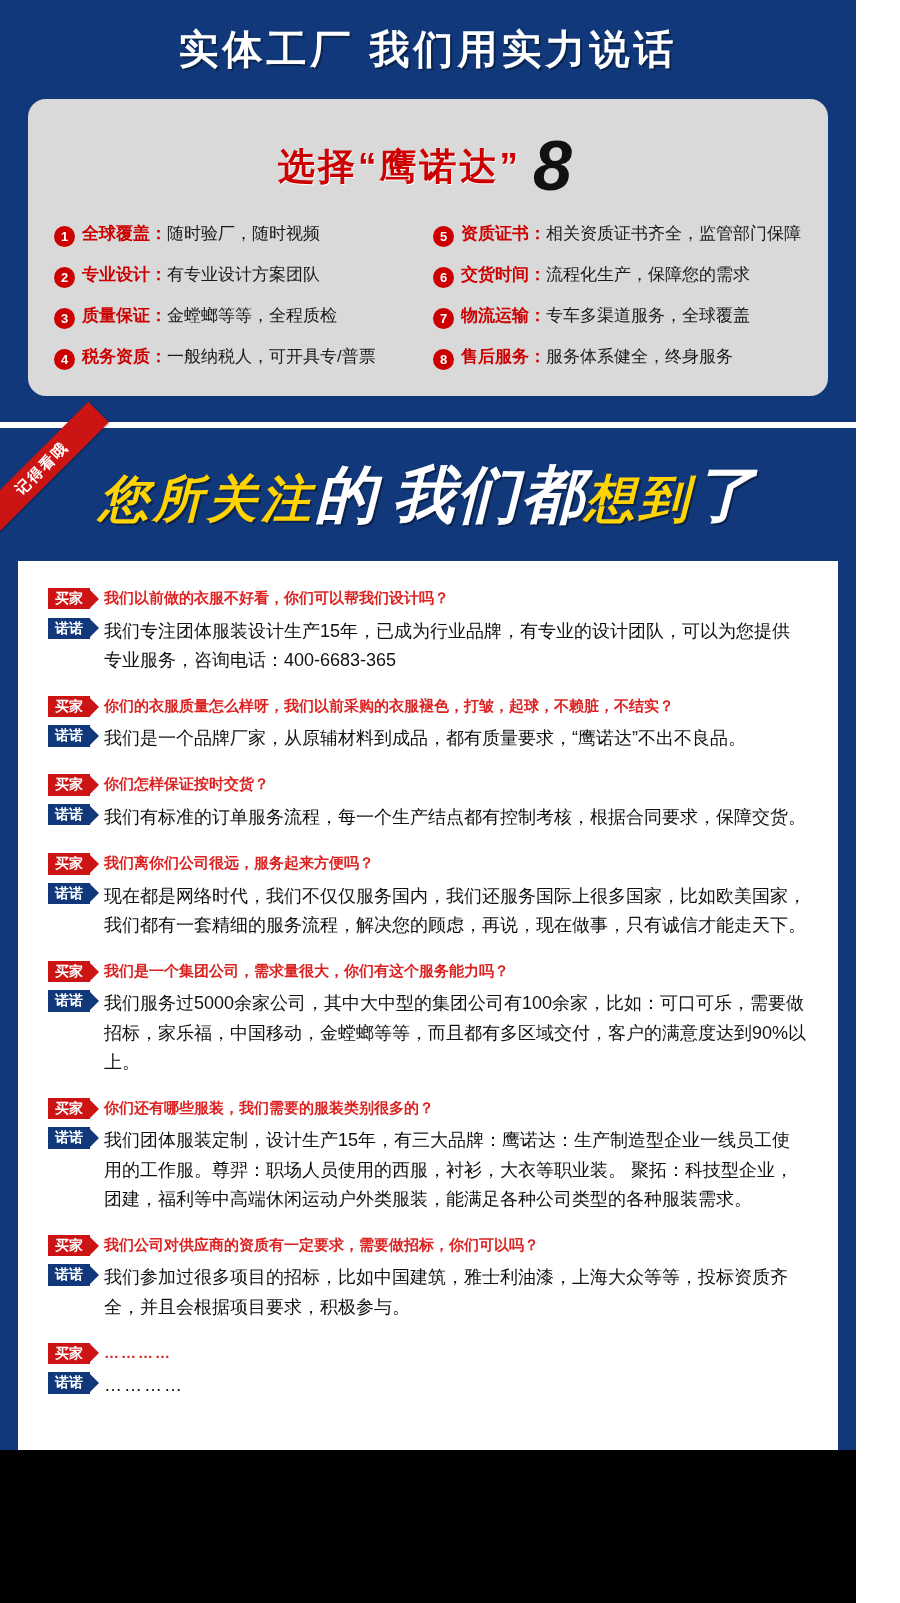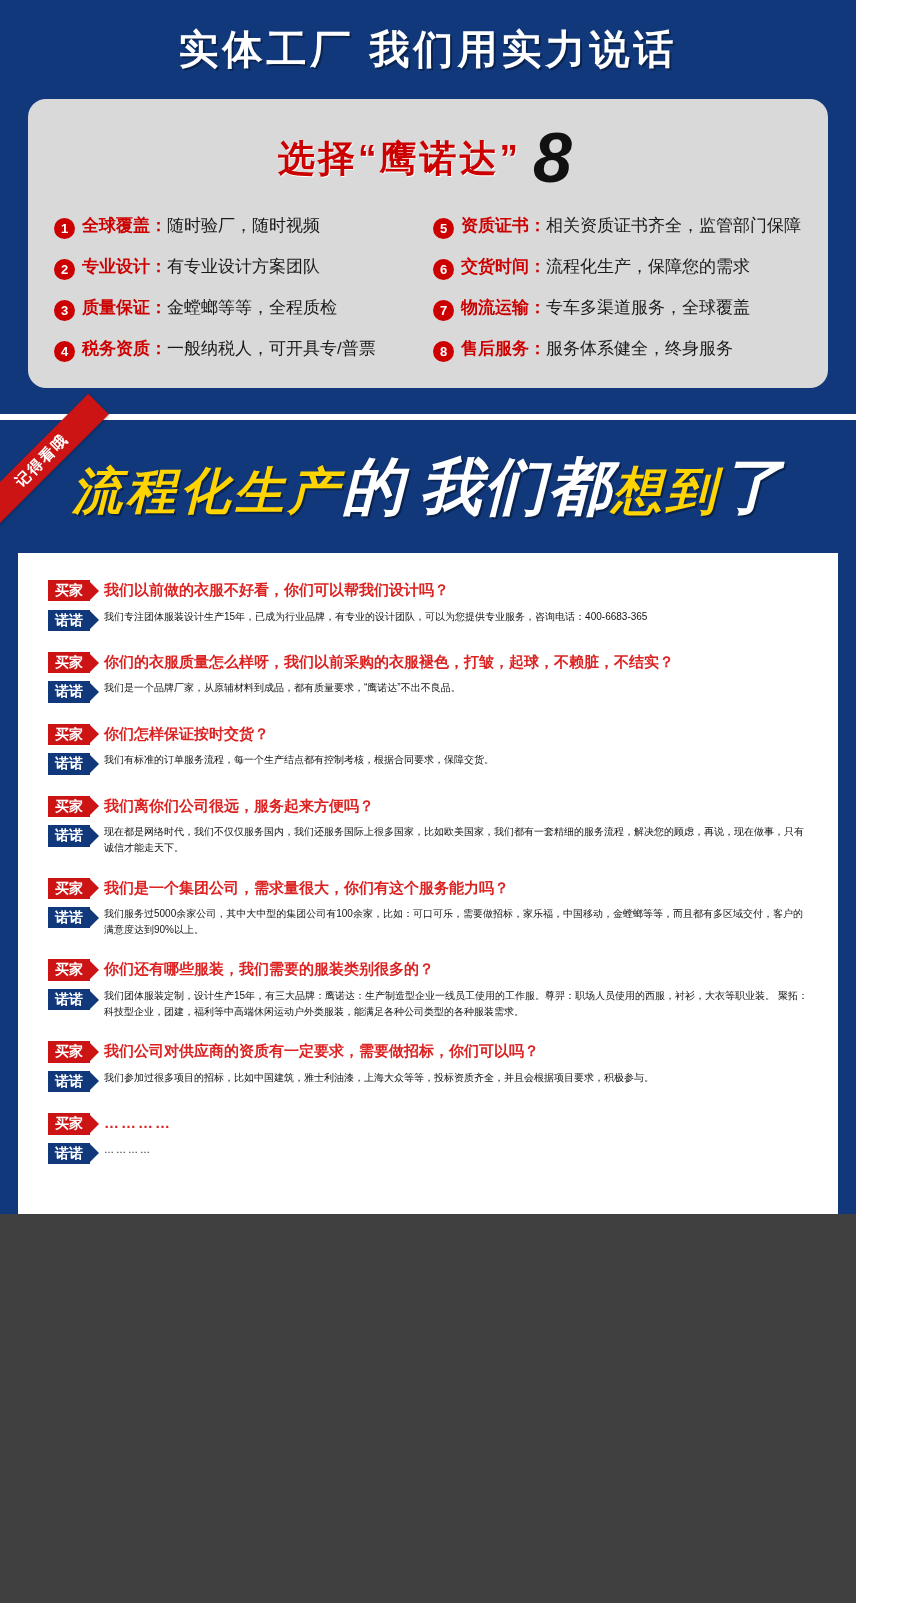--- a/index.html
+++ b/index.html
@@ -1,21 +1,21 @@
 <!DOCTYPE html>
 <html><head>
 <meta charset="utf-8">
 <style>
   html,body{margin:0;padding:0;}
   body{
     width:900px;
     font-family:"Liberation Sans","DejaVu Sans",sans-serif;
     background:#ffffff;
   }
-  .page{width:856px;min-height:1603px;position:relative;background:#404040;}
+  .page{width:856px;min-height:1603px;position:relative;background:#000000;}
 
   
   .sec1{
     background:#11387a;
     padding:18px 0 26px 0;
   }
   .sec1-title{
     text-align:center;
     color:#ffffff;
     font-size:40px;
@@ -30,21 +30,21 @@
     background:#d9d9d9;
     border-radius:18px;
     padding:22px 26px 26px 26px;
     box-sizing:border-box;
   }
   .reasons-head{
     display:flex;
     align-items:center;
     justify-content:center;
     gap:6px;
-    margin:6px 0 26px 0;
+    margin:14px 0 26px 0;
   }
   .reasons-head .rh-red{
     color:#cc0000;
     font-size:37px;
     font-weight:bold;
     letter-spacing:3px;
     text-shadow:1px 1px 0 #fff;
   }
   .reasons-head .rh-eight{
     color:#111;
@@ -150,21 +150,21 @@
     transform:translateY(-50%);
     border-top:9px solid transparent;
     border-bottom:9px solid transparent;
     border-left:9px solid currentColor;
   }
   .tag-q{background:#cc1414;color:#cc1414;}
   .tag-q span{color:#fff;}
   .tag-a{background:#11387a;color:#11387a;}
   .tag-a span{color:#fff;}
   .q-text{color:#dd2222;font-size:15px;font-weight:bold;line-height:1.5;}
-  .a-text{color:#111111;font-size:10px;line-height:1.62;}
+  .a-text{color:#111111;font-size:18px;line-height:1.62;}
   .dots{letter-spacing:2px;}
 
   
   .footer{
     background:#11387a;
     text-align:center;
     padding:26px 0 30px 0;
   }
   .footer-text{
     color:#ffffff;
@@ -224,21 +224,21 @@
           <span><span class="r-title">售后服务</span><span class="r-sep">：</span><span class="r-text">服务体系健全，终身服务</span></span>
         </div>
       </div>
     </div>
   </div>
 
   <div class="sec2">
     <div class="ribbon">记得看哦</div>
 
     <div class="sec2-title">
-      <span class="t-y">流程化生产</span><span class="t-w">的</span><span class="t-sp"></span><span class="t-w">我们都</span><span class="t-y">想到</span><span class="t-w">了</span>
+      <span class="t-y">您所关注</span><span class="t-w">的</span><span class="t-sp"></span><span class="t-w">我们都</span><span class="t-y">想到</span><span class="t-w">了</span>
     </div>
 
     <div class="qa-card">
 
       <div class="qa-block">
         <div class="qa-row">
           <span class="tag tag-q"><span>买家</span></span>
           <span class="q-text">我们以前做的衣服不好看，你们可以帮我们设计吗？</span>
         </div>
         <div class="qa-row">

